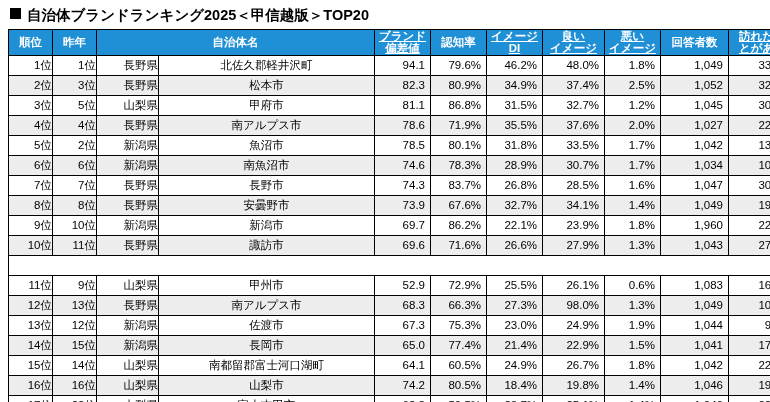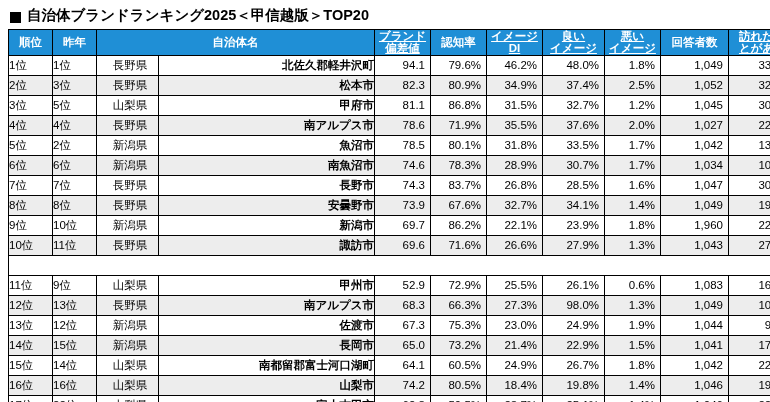--- a/index.html
+++ b/index.html
@@ -16,21 +16,21 @@
   }
   .page {
     position: relative;
     width: 770px;
     height: 402px;
     box-sizing: border-box;
     padding: 6px 8px 0 8px;
   }
   .title-row {
     display: flex;
-    align-items: flex-end;
+    align-items: flex-start;
     gap: 6px;
     margin: 2px 0 6px 2px;
   }
   .title-marker {
     width: 11px;
     height: 11px;
     background: #000000;
     display: inline-block;
   }
   .title-text {
@@ -74,29 +74,28 @@
   .c-num6 { width: 62px; text-align: right; padding-right: 5px !important; }
   .c-num7 { width: 68px; text-align: right; padding-right: 5px !important; }
 
   tbody td {
     background: #ffffff;
   }
   tbody tr.shade td {
     background: #EDEDED;
   }
   tbody td.rank-cell, tbody td.prev-cell {
-    text-align: left;
+    text-align: right;
   }
   tbody td.pref-cell {
+    text-align: right;
+    padding-left: 5px;
+  }
+  tbody td.city-cell {
     text-align: center;
-    padding-left: 5px;
-  }
-  tbody td.city-cell {
-    text-align: right;
-    font-weight: bold;
   }
   tbody td.num-cell {
     text-align: right;
     padding-right: 5px;
   }
   .gap-row td {
     border-left: none;
     border-right: none;
     border-top: none;
     border-bottom: none;
@@ -327,21 +326,21 @@
           <td class="num-cell">1.9%</td>
           <td class="num-cell">1,044</td>
           <td class="num-cell">9.6%</td>
         </tr>
         <tr class="shade">
           <td class="rank-cell">14位</td>
           <td class="prev-cell">15位</td>
           <td class="pref-cell">新潟県</td>
           <td class="city-cell">長岡市</td>
           <td class="num-cell">65.0</td>
-          <td class="num-cell">73.2%</td>
+          <td class="num-cell">77.4%</td>
           <td class="num-cell">21.4%</td>
           <td class="num-cell">22.9%</td>
           <td class="num-cell">1.5%</td>
           <td class="num-cell">1,041</td>
           <td class="num-cell">17.0%</td>
         </tr>
         <tr>
           <td class="rank-cell">15位</td>
           <td class="prev-cell">14位</td>
           <td class="pref-cell">山梨県</td>

